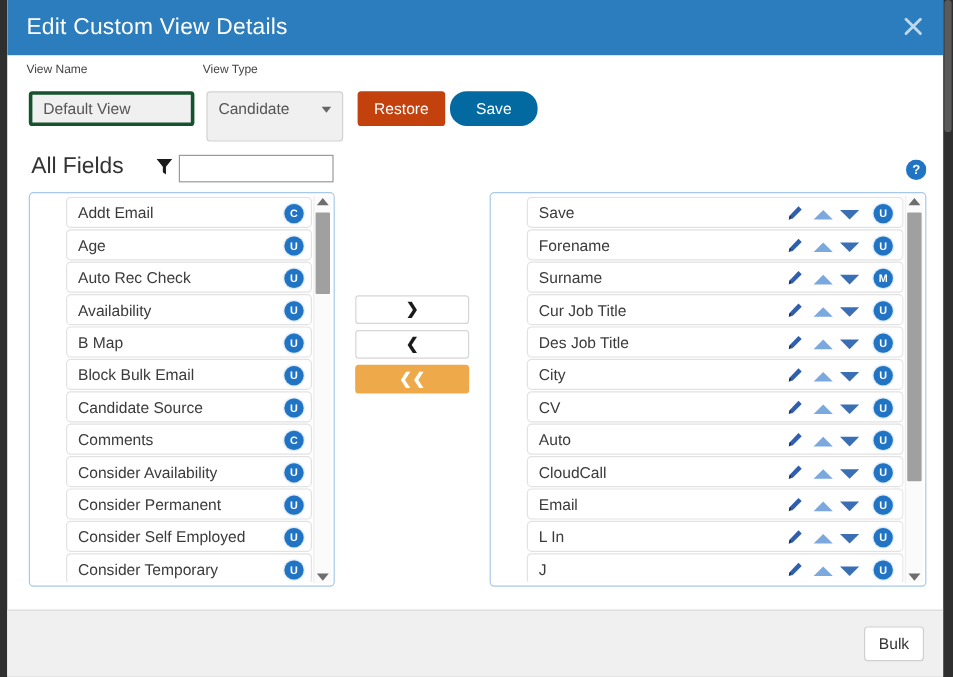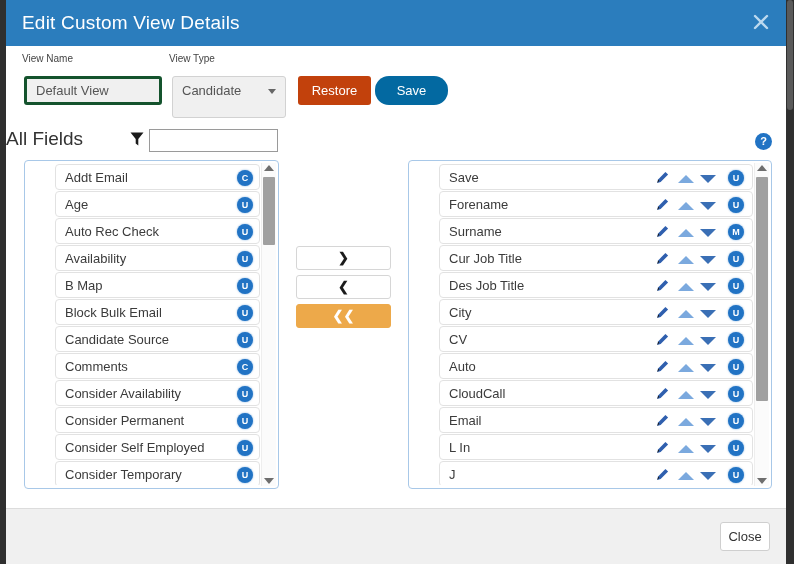--- a/index.html
+++ b/index.html
@@ -146,21 +146,21 @@
   .btn-restore { left: 292px; top: 76px; width: 73px; background: #c2410c; }
   .btn-save    { left: 369px; top: 76px; width: 73px; background: #0369a1; border-radius: 14px; }
 
   
   .sec-title {
     position: absolute;
     font-size: 19px;
     color: #333;
     white-space: nowrap;
   }
-  .sec-all { left: 0; top: 128px; }
+  .sec-all { left: 20px; top: 128px; }
   .sec-sel { left: 402px; top: 128px; }
 
   .filter-icon {
     position: absolute;
     left: 124px; top: 131px;
     width: 14px; height: 16px;
     cursor: pointer;
   }
   .filter-input {
     position: absolute;
@@ -592,17 +592,17 @@
           </div>
         </div>
       <div class="sbar sbar-right">
         <div class="arr arr-up"></div>
         <div class="thumb"></div>
         <div class="arr arr-down"></div>
       </div>
     </div>
 
     <div class="footer">
-      <button class="btn-close">Close</button>
+      <button class="btn-close">Bulk</button>
     </div>
 
   </div>
 </div>
 
 </body></html>

